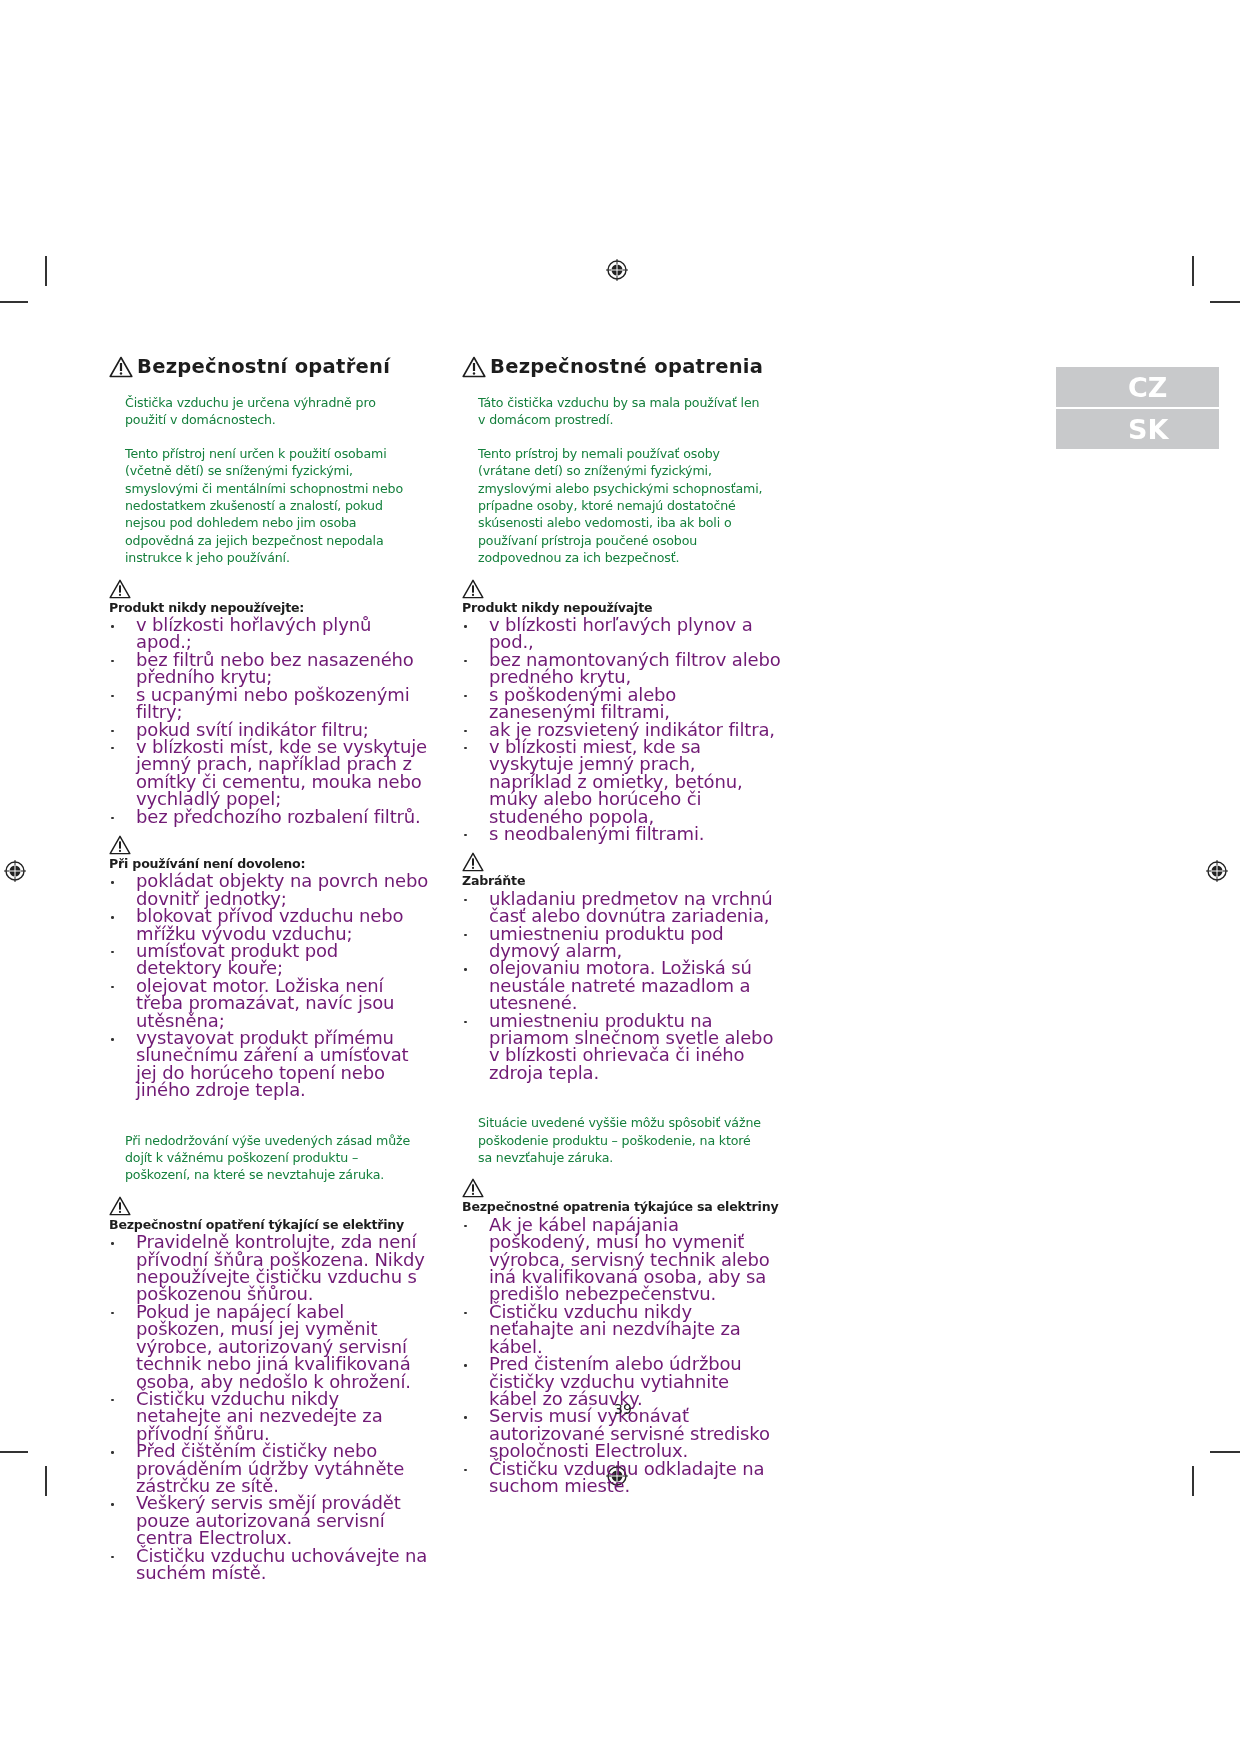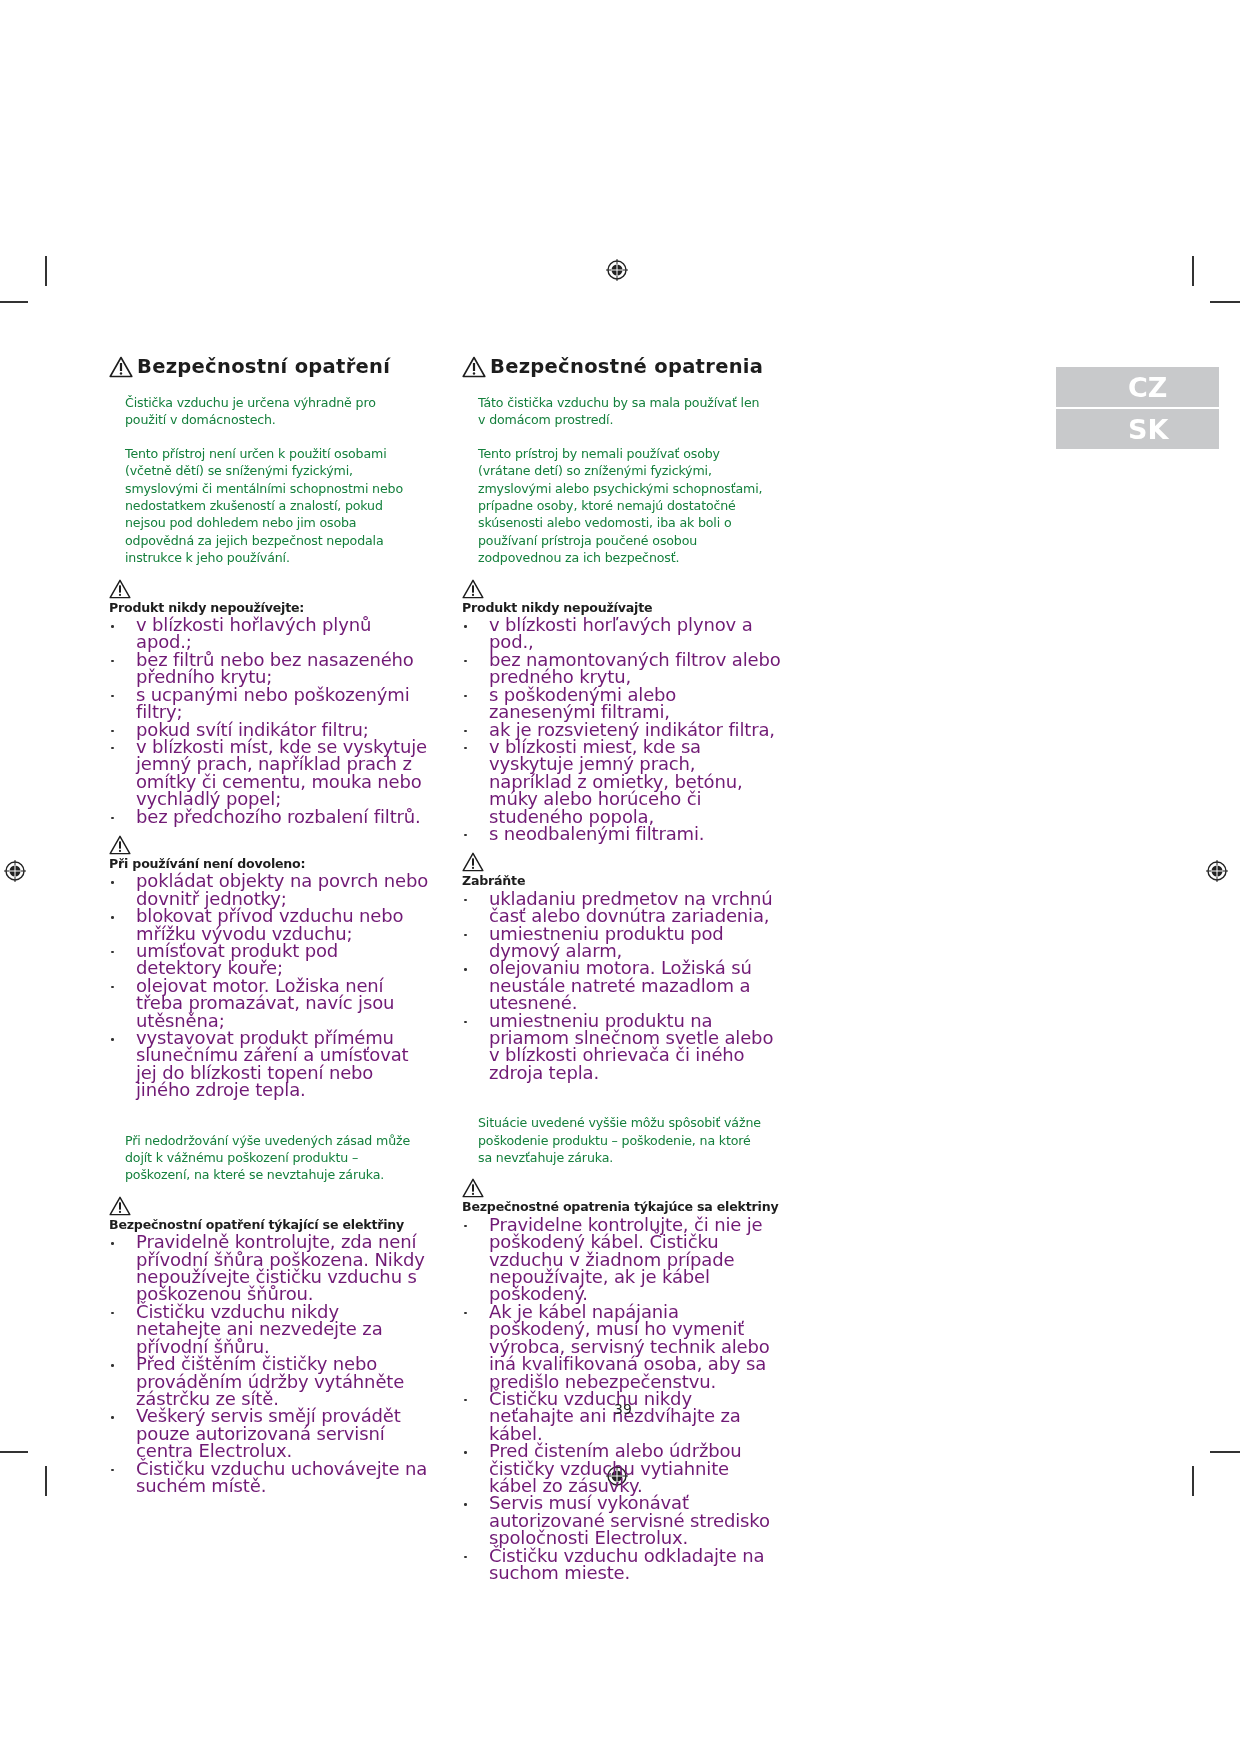--- a/index.html
+++ b/index.html
@@ -120,36 +120,37 @@
         <rect x="10.9" y="7" width="2.2" height="8" fill="#1d1d1d"></rect>
         <circle cx="12" cy="17.5" r="1.2" fill="#1d1d1d"></circle>
       </svg>
     <span class="stxt">Při používání není dovoleno:</span>
   </div>
   <ul class="blist">
     <li>pokládat objekty na povrch nebo dovnitř jednotky;</li>
     <li>blokovat přívod vzduchu nebo mřížku vývodu vzduchu;</li>
     <li>umísťovat produkt pod detektory kouře;</li>
     <li>olejovat motor. Ložiska není třeba promazávat, navíc jsou utěsněna;</li>
-    <li>vystavovat produkt přímému slunečnímu záření a umísťovat jej do blízkosti topení nebo jiného zdroje tepla.</li>
+    <li>vystavovat produkt přímému slunečnímu záření a umísťovat jej do horúceho topení nebo jiného zdroje tepla.</li>
   </ul>
 
   <div class="gap"></div>
   <p class="para">Při nedodržování výše uvedených zásad může dojít k vážnému poškození produktu – poškození, na které se nevztahuje záruka.</p>
 
   <div class="sub-title">
     <svg viewBox="0 0 24 22">
         <path d="M12 1.5 L22.8 20.5 L1.2 20.5 Z" fill="none" stroke="#1d1d1d" stroke-width="1.6" stroke-linejoin="round"></path>
         <rect x="10.9" y="7" width="2.2" height="8" fill="#1d1d1d"></rect>
         <circle cx="12" cy="17.5" r="1.2" fill="#1d1d1d"></circle>
       </svg>
     <span class="stxt">Bezpečnostní opatření týkající se elektřiny</span>
   </div>
   <ul class="blist">
     <li>Pravidelně kontrolujte, zda není přívodní šňůra poškozena. Nikdy nepoužívejte čističku vzduchu s poškozenou šňůrou.</li>
+    <li>Pokud je napájecí kabel poškozen, musí jej vyměnit výrobce, autorizovaný servisní technik nebo jiná kvalifikovaná osoba, aby nedošlo k ohrožení.</li>
     <li>Čističku vzduchu nikdy netahejte ani nezvedejte za přívodní šňůru.</li>
     <li>Před čištěním čističky nebo prováděním údržby vytáhněte zástrčku ze sítě.</li>
     <li>Veškerý servis smějí provádět pouze autorizovaná servisní centra Electrolux.</li>
     <li>Čističku vzduchu uchovávejte na suchém místě.</li>
   </ul>
 </div>
 
 <div class="column col-right">
   <h1 class="main-title">
     <svg viewBox="0 0 24 22">
@@ -199,21 +200,20 @@
 
   <div class="sub-title">
     <svg viewBox="0 0 24 22">
         <path d="M12 1.5 L22.8 20.5 L1.2 20.5 Z" fill="none" stroke="#1d1d1d" stroke-width="1.6" stroke-linejoin="round"></path>
         <rect x="10.9" y="7" width="2.2" height="8" fill="#1d1d1d"></rect>
         <circle cx="12" cy="17.5" r="1.2" fill="#1d1d1d"></circle>
       </svg>
     <span class="stxt">Bezpečnostné opatrenia týkajúce sa elektriny</span>
   </div>
   <ul class="blist">
-    <li>Pravidelne kontrolujte, či nie je poškodený kábel. Čističku vzduchu v žiadnom prípade nepoužívajte, ak je kábel poškodený.</li>
     <li>Ak je kábel napájania poškodený, musí ho vymeniť výrobca, servisný technik alebo iná kvalifikovaná osoba, aby sa predišlo nebezpečenstvu.</li>
     <li>Čističku vzduchu nikdy neťahajte ani nezdvíhajte za kábel.</li>
     <li>Pred čistením alebo údržbou čističky vzduchu vytiahnite kábel zo zásuvky.</li>
     <li>Servis musí vykonávať autorizované servisné stredisko spoločnosti Electrolux.</li>
     <li>Čističku vzduchu odkladajte na suchom mieste.</li>
   </ul>
 </div>
 
 <div class="lang-tabs">
   <div class="lang-tab">CZ</div>

